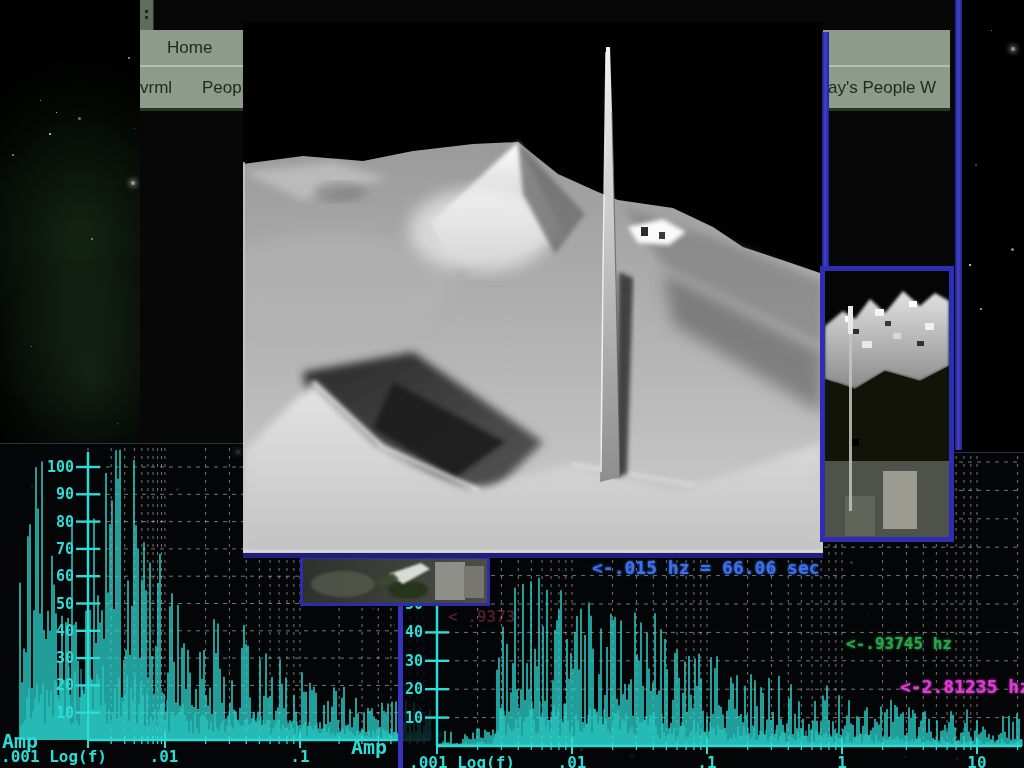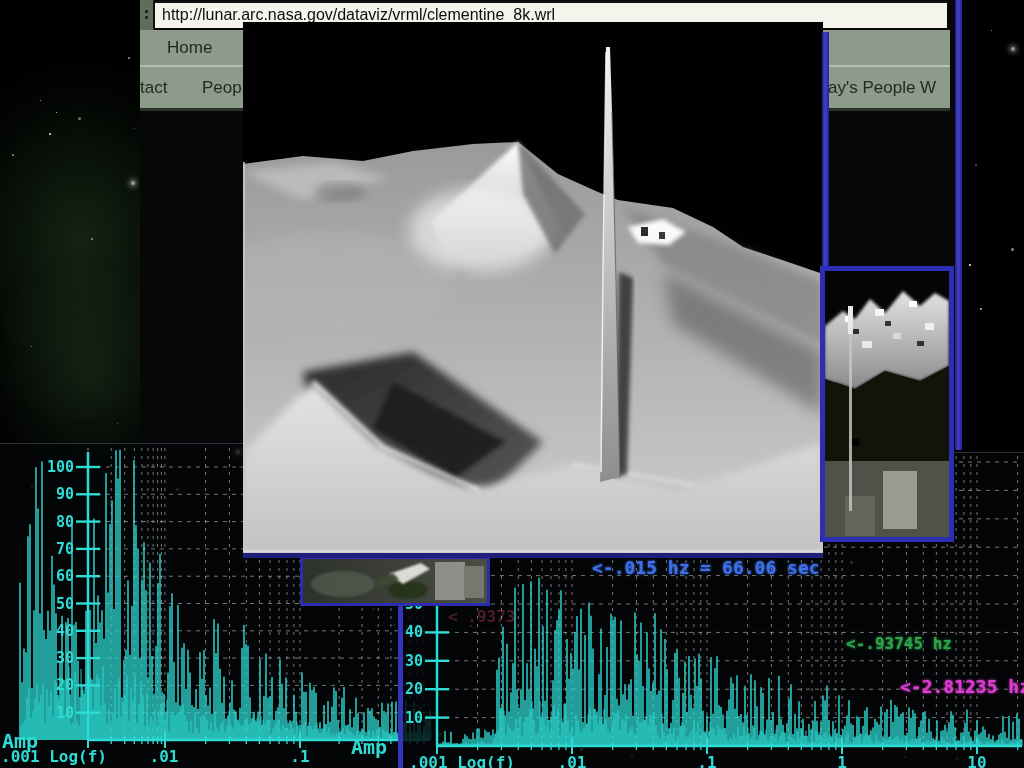--- a/index.html
+++ b/index.html
@@ -231,26 +231,25 @@
       <div class="star" style="left: 630px; top: 755px; width: 4px; height: 4px; background: rgb(138, 90, 82); opacity: 0.8;"></div>
       <div class="star" style="left: 955px; top: 757px; width: 4px; height: 4px; background: rgb(138, 90, 82); opacity: 0.8;"></div>
       <div class="star" style="left: 705px; top: 748px; width: 4px; height: 4px; background: rgb(138, 90, 82); opacity: 0.8;"></div>
     </div>
 
   <div id="browser" class="abs">
     <div id="chrome-strip" class="abs">
       <div class="dot" style="top:10px"></div>
       <div class="dot" style="top:16px"></div>
     </div>
-    <div id="url-bar" class="abs">http://lunar.arc.nasa.gov/dataviz/vrml/clementine_8k.wrl</div>
     <div id="nav" class="abs">
       <div class="sep2"></div>
       <div class="bot"></div>
       <span class="nav-label" style="left:27px;top:8px;">Home</span>
-      <span class="nav-label" style="left:0px;top:48px;">tact</span>
+      <span class="nav-label" style="left:0px;top:48px;">vrml</span>
       <span class="nav-label" style="left:62px;top:48px;">People</span>
       <span class="nav-label" style="left:688px;top:48px;">ay's People W</span>
     </div>
   </div>
 
   <div class="abs blue-v" style="left:955px;top:0;width:7px;height:450px;"></div>
   <div class="abs blue-v" style="left:822px;top:32px;width:7px;height:236px;"></div>
 
   <svg id="left-plot-svg" class="abs plot-svg" width="1024" height="768">
       <rect x="0" y="443" width="432" height="325" fill="rgba(4,6,8,0.82)"></rect>

